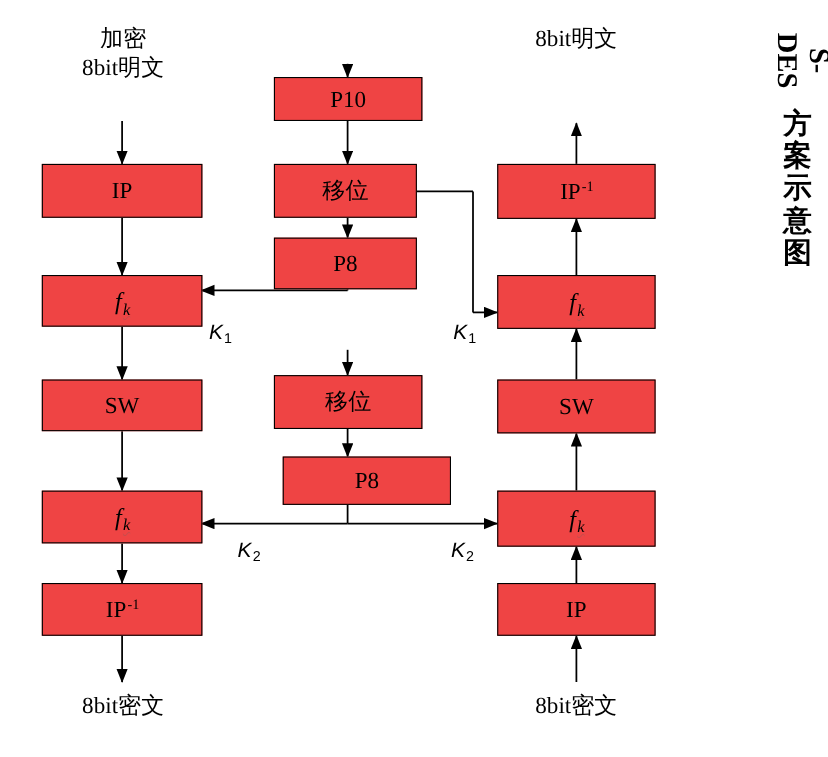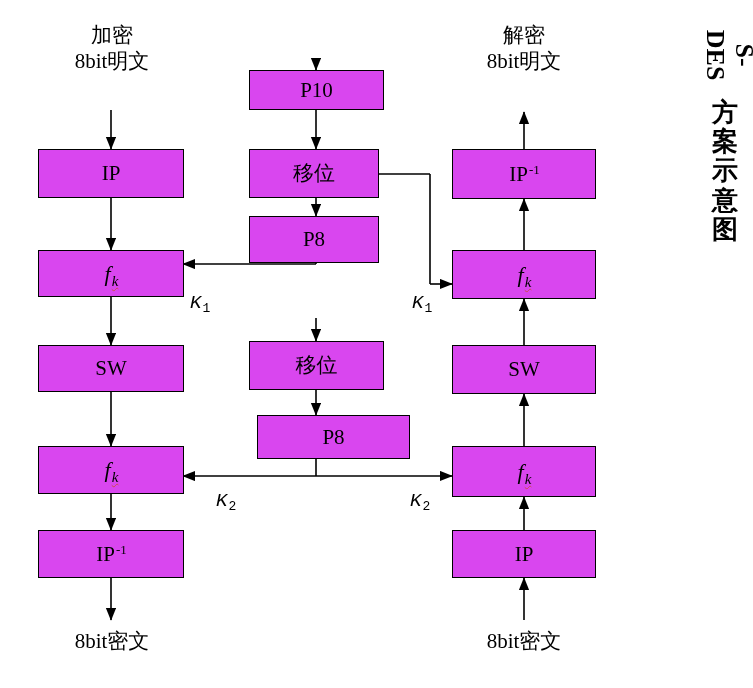--- a/index.html
+++ b/index.html
@@ -18,42 +18,42 @@
   #canvas {
     position: absolute;
     left: 0;
     top: 0;
     width: 753px;
     height: 601px;
   }
   .box {
     position: absolute;
     border: 1px solid #000000;
-    background: #d946ef;
+    background: #ef4444;
     box-sizing: border-box;
     display: flex;
     align-items: center;
     justify-content: center;
     font-size: 21px;
     font-family: "Liberation Serif", serif;
     line-height: 1;
   }
   .label {
     position: absolute;
     font-size: 21px;
     text-align: center;
     line-height: 1.25;
     white-space: nowrap;
     font-family: "Liberation Serif", serif;
   }
   .keylabel {
     position: absolute;
     font-size: 19px;
     font-style: italic;
-    font-family: Liberation Mono, monospace;
+    font-family: Liberation Sans, sans-serif;
     white-space: nowrap;
   }
   .keylabel sub {
     font-size: 13px;
     font-style: normal;
     vertical-align: baseline;
     position: relative;
     top: 4px;
     left: 1px;
   }
@@ -155,21 +155,20 @@
     </g>
   </svg>
 
   <div class="label" style="left:42px; top:22px; width:140px;">
     <div>加密</div>
     <div>8bit明文</div>
   </div>
 
 
   <div class="label" style="left:454px; top:22px; width:140px;">
-    <div class="bold">解密</div>
     <div>8bit明文</div>
   </div>
 
   <div class="box" style="left:38px; top:149px; width:146px; height:49px;">
     <span>IP</span>
   </div>
 
   <div class="box" style="left:38px; top:250px; width:146px; height:47px;">
     <span class="fk"><span>f</span><span class="sub">k</span></span>
   </div>

